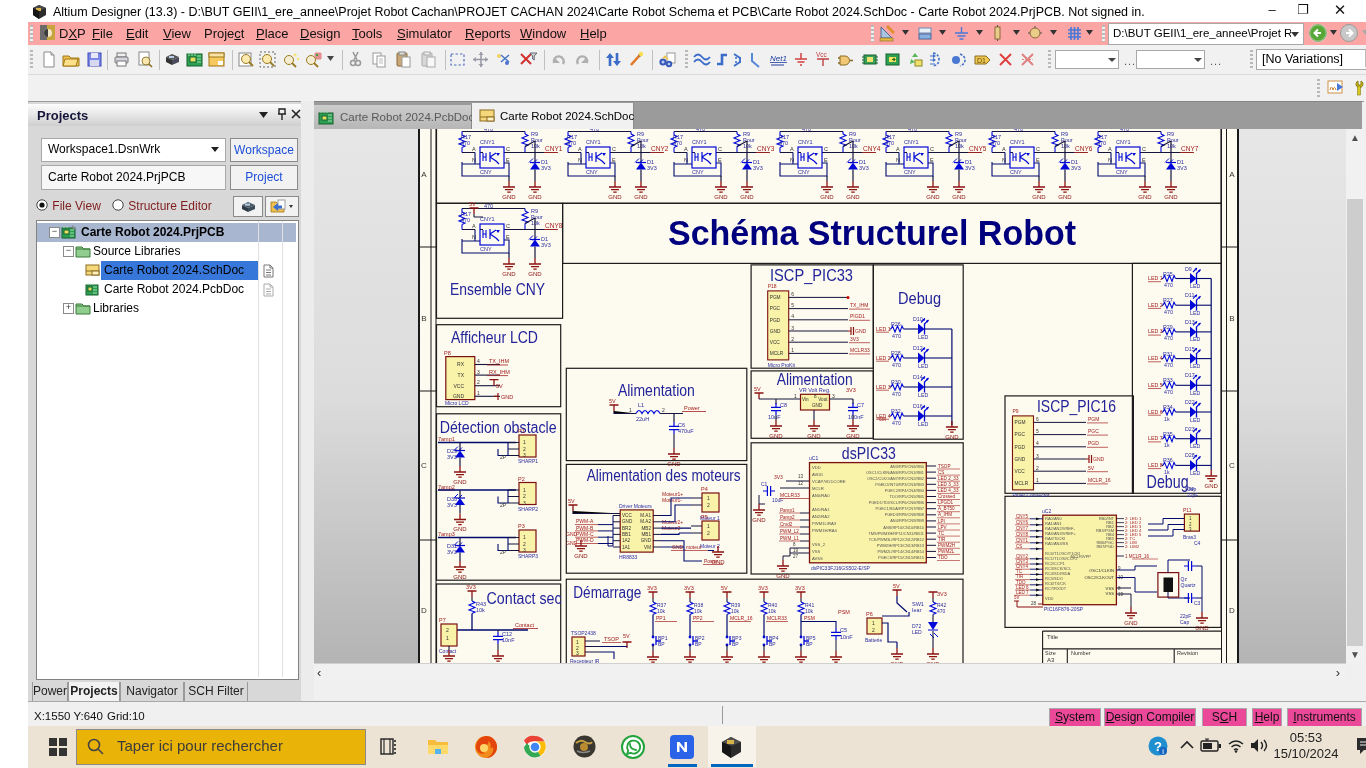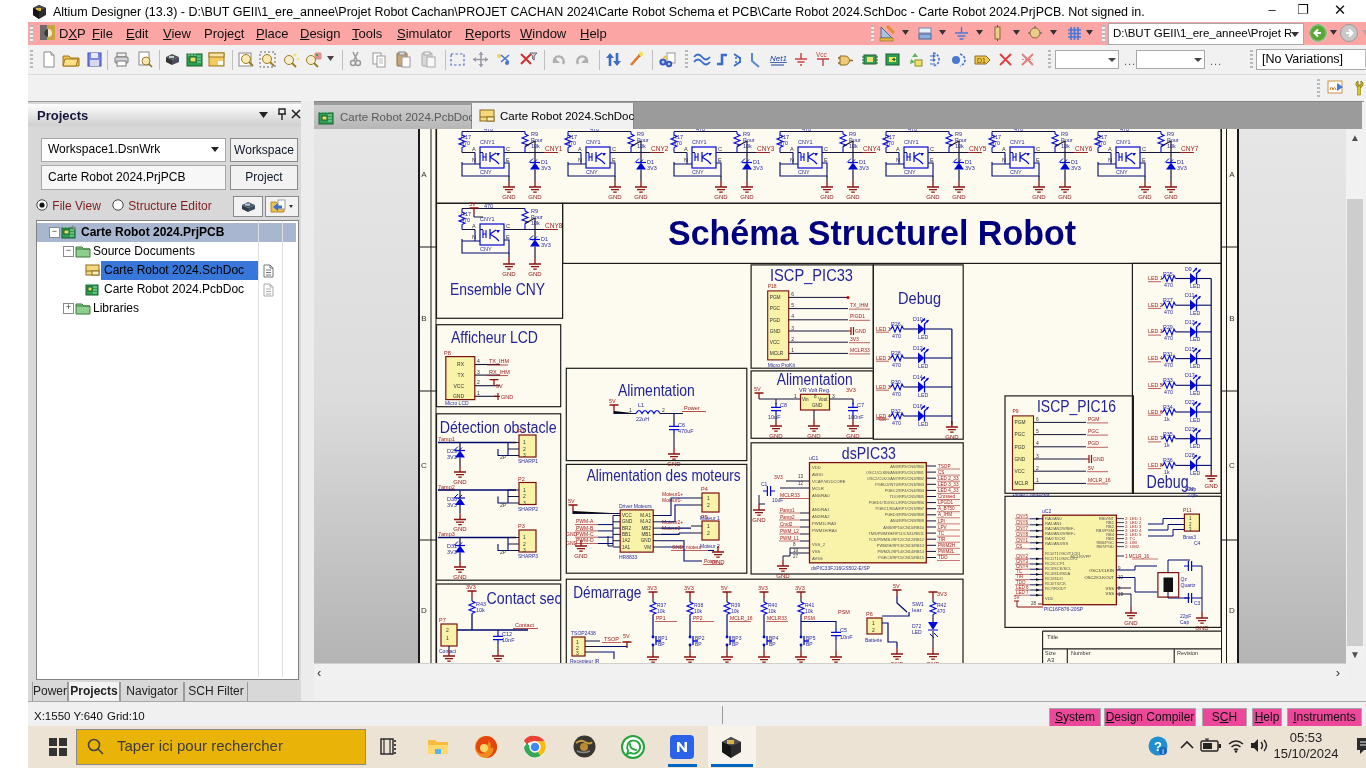--- a/index.html
+++ b/index.html
@@ -19,21 +19,21 @@
   .grip{position:absolute;width:3px;background:repeating-linear-gradient(180deg,#b9b9b9 0 2px,#f1f1f1 2px 4px);}
   .tsep{position:absolute;width:1px;background:#c0c0c0;}
   .combo{position:absolute;background:#fff;border:1px solid #a8a8a8;font-size:12px;color:#000;}
   .combo .arr{position:absolute;right:2px;top:50%;margin-top:-2px;width:0;height:0;border:4px solid transparent;border-top-color:#444;}
   .dots3{position:absolute;font-size:11px;color:#555;letter-spacing:1px;}
   
   #lpanel{left:0;top:101px;width:273px;height:600px;background:#d8d8d8;border-top:1px solid #9a9a9a;}
   #phead{position:absolute;left:0;top:2px;width:273px;height:22px;background:linear-gradient(180deg,#fdfdfd,#cfcfcf);
     font-size:13px;font-weight:bold;color:#15153a;}
   .pwidget{position:absolute;font-size:12px;color:#7f1d1d;}
-  .pbtn{position:absolute;background:#f2f2f2;border:1px solid #8a8a8a;font-size:12px;color:#0f172a;text-align:center;}
+  .pbtn{position:absolute;background:#f2f2f2;border:1px solid #8a8a8a;font-size:12px;color:#1d4ed8;text-align:center;}
   #ptree{position:absolute;left:8px;top:118px;width:261px;height:458px;background:#fff;border:1px solid #828282;font-size:12px;}
   .trow{position:absolute;left:0;width:259px;height:19px;line-height:19px;white-space:nowrap;}
   .pm{position:absolute;width:9px;height:9px;border:1px solid #8a8a8a;background:#fff;font-size:9px;line-height:7px;text-align:center;color:#333;}
   #ltabs{position:absolute;left:0px;top:579px;width:273px;height:22px;font-size:12px;color:#222;}
   .ltab{position:absolute;top:1px;height:19px;line-height:19px;text-align:center;border:1px solid #9a9a9a;background:#d8d8d8;border-top:none;}
   
   #tabstrip{left:286px;top:101px;width:1048px;height:28px;background:#9b9b9b;border-top:1px solid #868686;}
   .dtab{position:absolute;top:3px;height:25px;font-size:11.5px;white-space:nowrap;}
   #splitter{left:273px;top:101px;width:13px;height:600px;background:#ececec;}
   #canvas{left:286px;top:129px;width:1032px;height:534px;overflow:hidden;}
@@ -455,21 +455,21 @@
             <path d="M11 1 l3 3" stroke="#888" stroke-width="2"></path>
           </svg>
       <span style="position:absolute;left:44px;font-weight:bold;">Carte Robot 2024.PrjPCB</span>
     </div>
     <div class="trow" style="top:21px;">
       <span class="pm" style="left:26px;top:4px;">−</span>
       <svg class="abs" style="left:38px;top:3px" width="16" height="13" viewBox="0 0 16 13">
             <path d="M1 2 h6 l2 2 h6 v8 h-14 z" fill="#8fce8f" stroke="#3a7a3a"></path>
             <path d="M1 4 h14" stroke="#3a7a3a"></path>
           </svg>
-      <span style="position:absolute;left:56px;">Source Documents</span>
+      <span style="position:absolute;left:56px;">Source Libraries</span>
     </div>
     <div class="trow" style="top:40px;">
       <div style="position:absolute;left:64px;top:0;width:158px;height:19px;background:#3677d9;"></div>
       <svg class="abs" style="left:48px;top:3px" width="15" height="13" viewBox="0 0 15 13">
             <rect x="1" y="1" width="13" height="10" fill="#f5d87a" stroke="#8a6a20"></rect>
             <path d="M1 7 h13" stroke="#8a6a20"></path>
             <rect x="7" y="7" width="7" height="4" fill="#fff0c0" stroke="#8a6a20"></rect>
           </svg>
       <span style="position:absolute;left:67px;color:#000;">Carte Robot 2024.SchDoc</span>
     </div>

